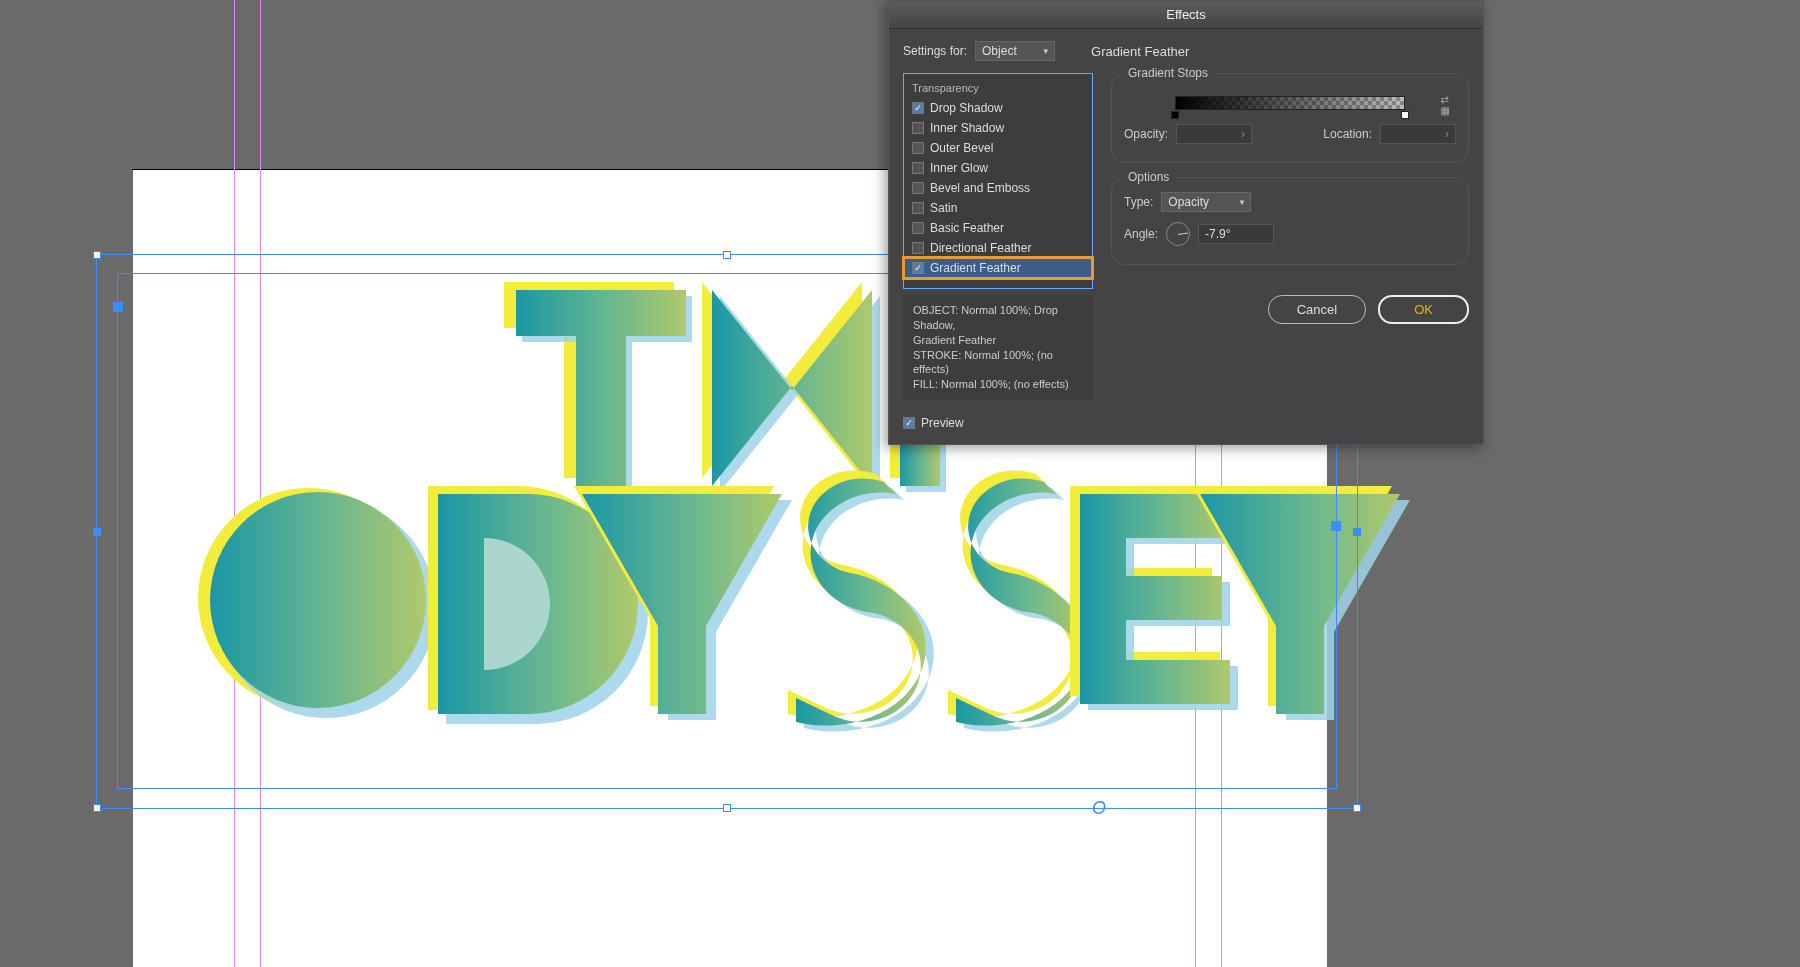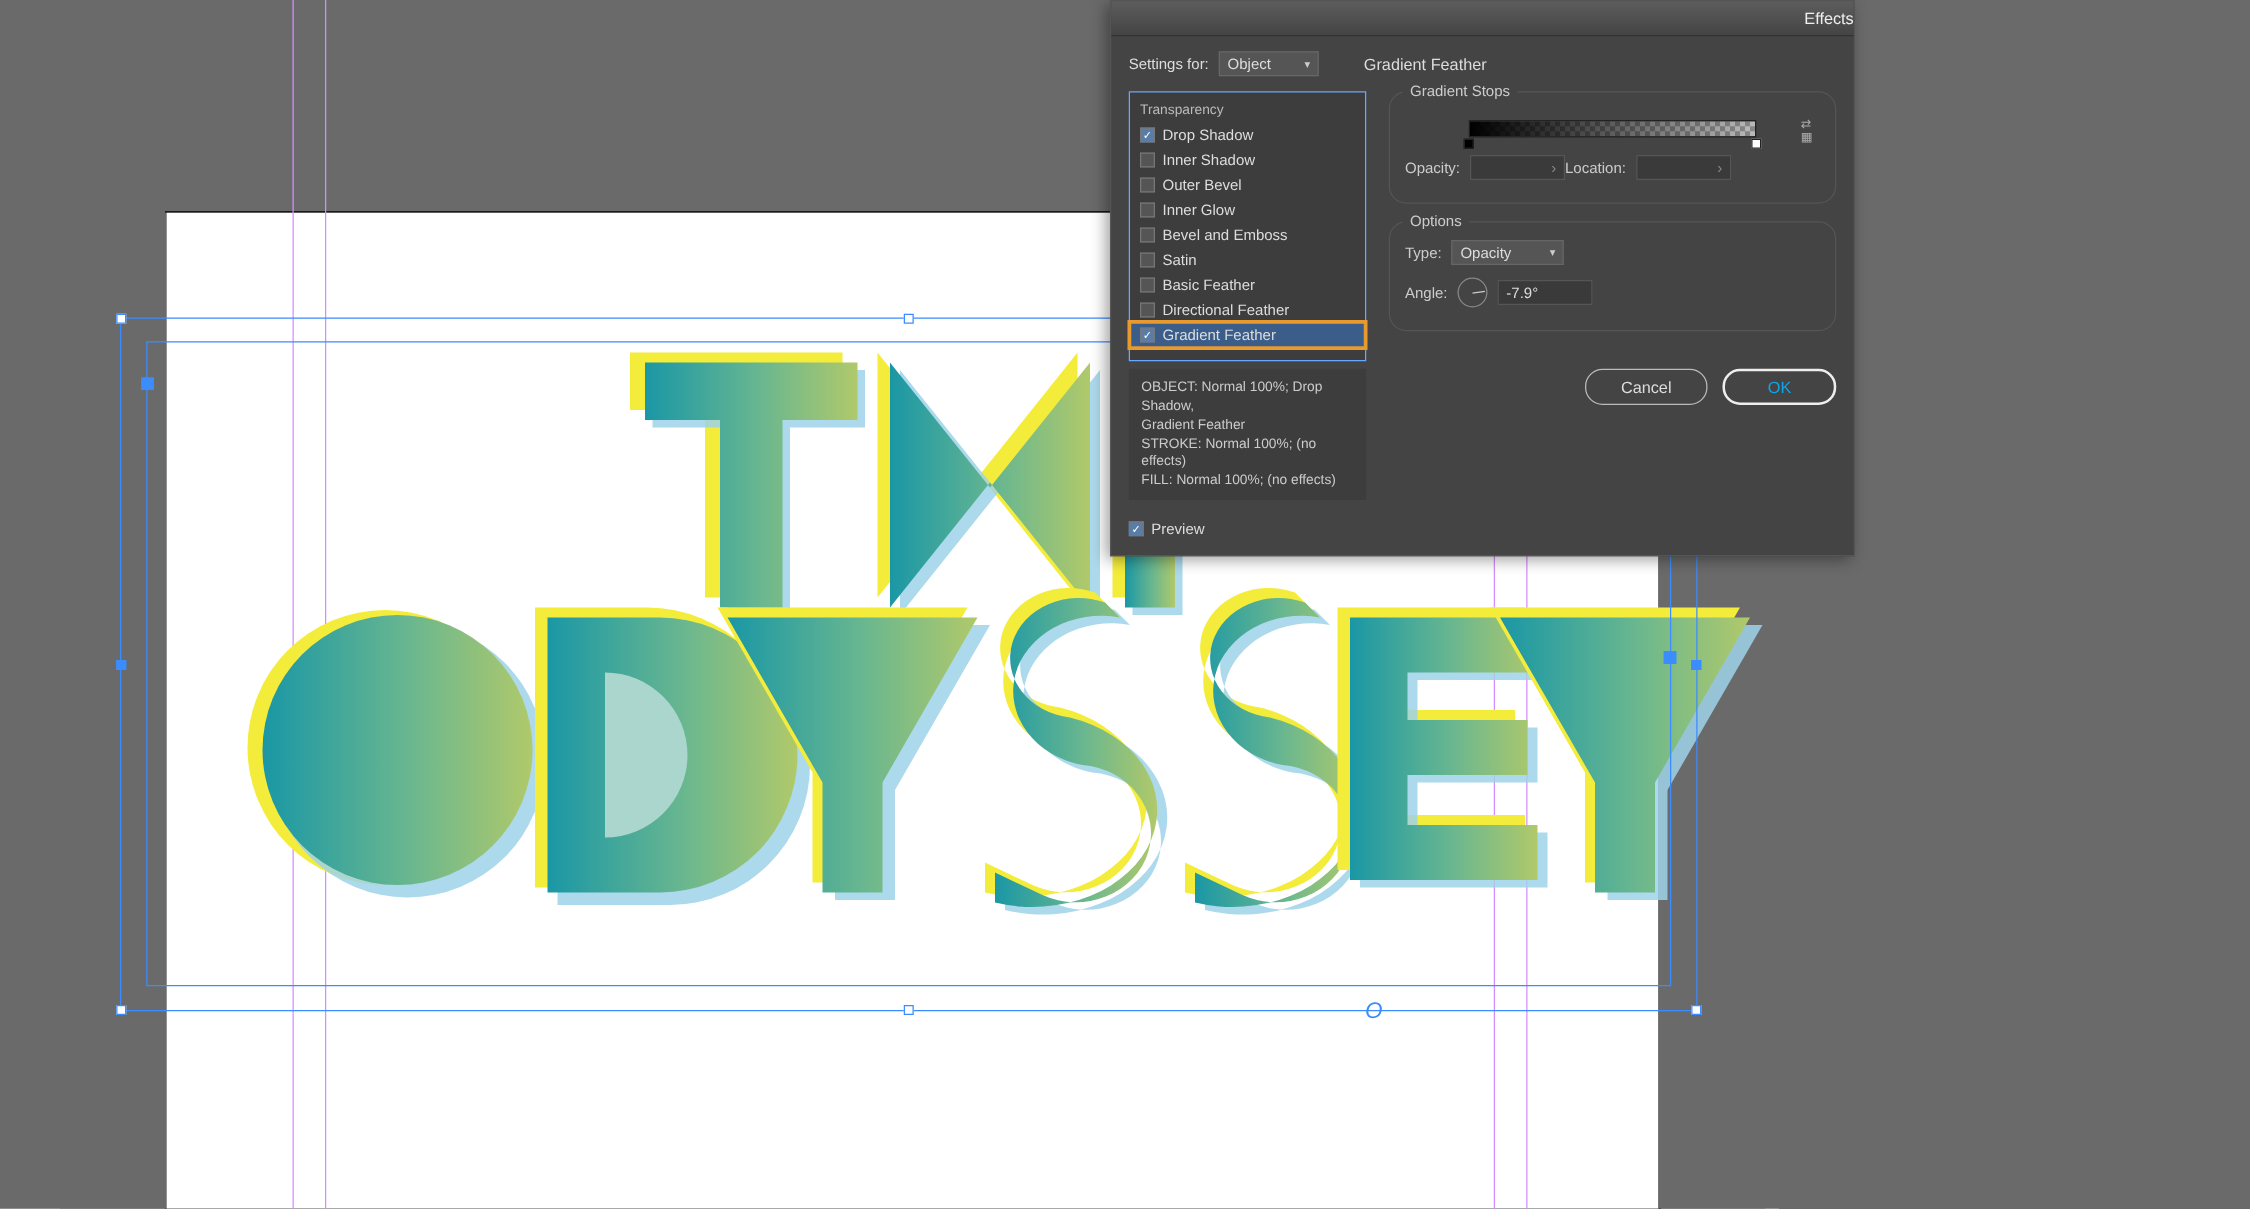--- a/index.html
+++ b/index.html
@@ -19,21 +19,21 @@
 .handle{position:absolute;width:8px;height:8px;background:#fff;border:1px solid #3b8cff}
 .handle.mid{background:#3b8cff}
 .oletter{position:absolute;left:1092px;top:798px;color:#3b8cff;font-style:italic;font-size:18px}
 
 .art{position:absolute;left:0;top:0;width:1412px;height:967px}
 .shadow-y{fill:#f4ec3a}
 .shadow-b{fill:#9ed2e8}
 .grad1{fill:url(#g1)}
 
 .dialog{position:absolute;left:888px;top:0;width:596px;background:#444;border:1px solid #555;box-shadow:-3px 3px 12px rgba(0,0,0,.4);color:#ddd;font-size:12px}
-.titlebar{background:linear-gradient(#5d5d5d,#444);text-align:right;padding:6px 0;border-bottom:1px solid #333;color:#eee;font-size:13px;position:relative}
+.titlebar{background:linear-gradient(#5d5d5d,#444);text-align:center;padding:6px 0;border-bottom:1px solid #333;color:#eee;font-size:13px;position:relative}
 .dlg-body{padding:12px 14px 14px}
 .row1{display:flex;align-items:center;gap:8px;margin-bottom:12px}
 .dropdown{background:#555;border:1px solid #666;color:#ddd;padding:2px 6px;width:80px;display:flex;justify-content:space-between;align-items:center;font-size:12px}
 .dd-arrow{font-size:9px;color:#ccc}
 .cols{display:flex;gap:18px}
 .left-panel{width:190px}
 .right-panel{flex:1}
 .fx-list{border:1px solid #6aa7ff;background:#3d3d3d;padding:6px 0 10px}
 .fx-head{font-size:11px;color:#bbb;padding:2px 8px 4px}
 .fx-item{display:flex;align-items:center;gap:6px;padding:3px 8px;font-size:12px;color:#ddd;cursor:pointer}
@@ -46,28 +46,28 @@
 .fieldset{border:1px solid #555;border-radius:14px;padding:14px 12px 18px;margin-bottom:14px;position:relative}
 .fieldset .legend{position:absolute;top:-8px;left:10px;background:#444;padding:0 6px;color:#ccc;font-size:12px}
 .gradbar{position:relative;width:230px;height:14px;margin:8px auto 14px;background:repeating-conic-gradient(#888 0 25%,#bbb 0 50%) 0 0/8px 8px;border:1px solid #222}
 .gradbar::before{content:"";position:absolute;inset:0;background:linear-gradient(90deg,#000,transparent)}
 .gradstops{position:absolute;left:-5px;right:-5px;top:14px;height:10px}
 .gstop{position:absolute;top:0;width:8px;height:8px;border:1px solid #222}
 .gstop.black{background:#000;left:0}
 .gstop.white{background:#fff;right:0}
 .gradicons{position:absolute;right:-30px;top:-2px;font-size:10px;color:#aaa;line-height:11px}
 .field-row{display:flex;align-items:center;gap:8px;font-size:12px;color:#ccc}
-.stops-row{display:flex;justify-content:flex-start}
+.stops-row{display:flex;justify-content:space-between}
 .valbox{background:#3a3a3a;border:1px solid #555;color:#ddd;padding:2px 6px;width:76px;font-size:12px}
 .valbox.arrow::after{content:"›";float:right;color:#888}
 .angle-dial{width:24px;height:24px;border:1px solid #888;border-radius:50%;position:relative;background:#444}
 .angle-dial::after{content:"";position:absolute;left:50%;top:50%;width:10px;height:1px;background:#ccc;transform-origin:left;transform:rotate(-8deg)}
 .buttons{display:flex;justify-content:flex-end;gap:12px;margin-top:30px}
 .btn{border:1.5px solid #bbb;background:transparent;color:#ddd;padding:5px 28px;border-radius:14px;font-size:13px;cursor:pointer}
-.btn.primary{border-width:2.5px;border-color:#eee;color:#0ea5e9;padding:5px 34px}
+.btn.primary{border-width:2.5px;border-color:#eee;color:#eab308;padding:5px 34px}
 </style>
 </head>
 <body>
 
 <div class="canvas-wrap">
   <div class="page"></div>
   <div class="darkcol left"></div>
   <div class="darkcol right"></div>
   <div class="guide-v g1"></div>
   <div class="guide-v g2"></div>

